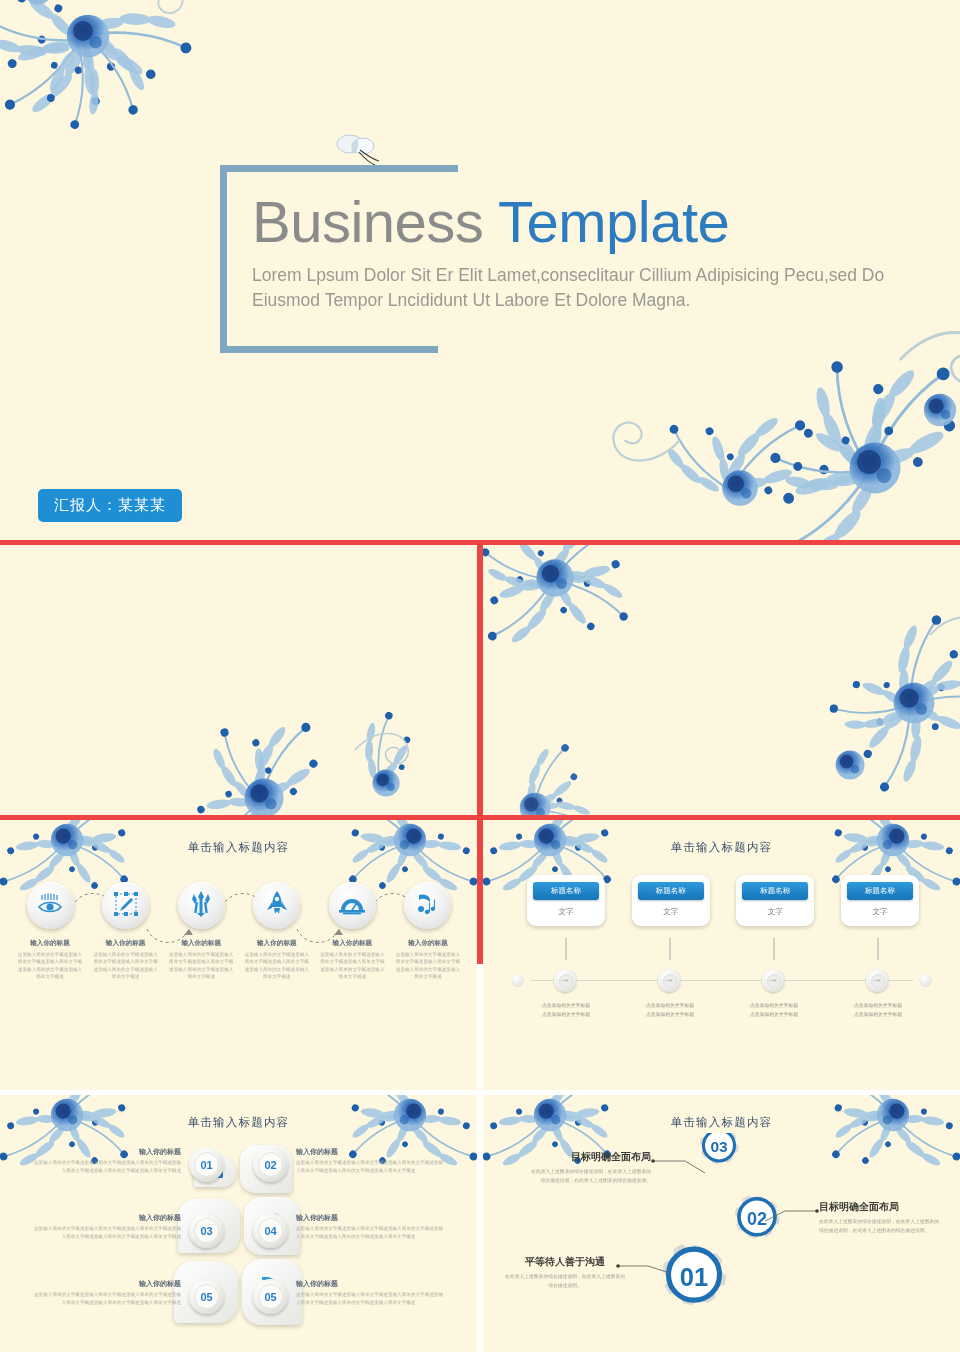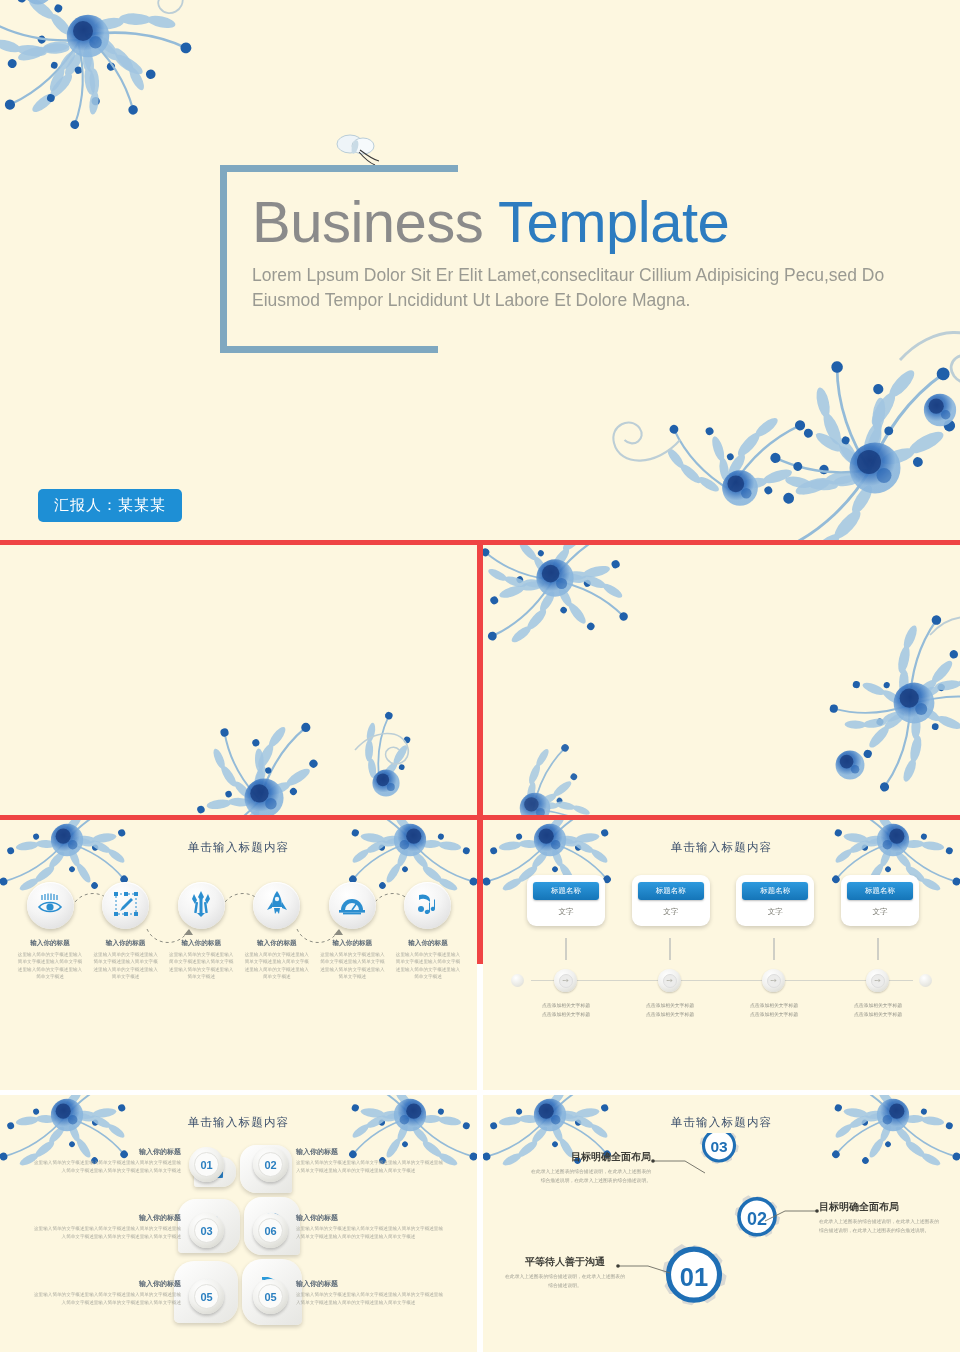--- a/index.html
+++ b/index.html
@@ -639,21 +639,21 @@
       <div class="num-circle">
         <div class="nc-in">02</div>
       </div>
       <div class="s6-txt" style="padding-left:8px;">
         <div class="s6-head">输入你的标题</div>
         <div class="s6-body">这里输入简单的文字概述里输入简单文字概述里输入简单的文字概述里输入简单文字概述里输入简单的文字概述里输入简单文字概述</div>
       </div>
     </div>
     <div class="s6-item" style="left:253px;top:118px;">
       <div class="num-circle">
-        <div class="nc-in">06</div>
+        <div class="nc-in">04</div>
       </div>
       <div class="s6-txt" style="padding-left:8px;">
         <div class="s6-head">输入你的标题</div>
         <div class="s6-body">这里输入简单的文字概述里输入简单文字概述里输入简单的文字概述里输入简单文字概述里输入简单的文字概述里输入简单文字概述</div>
       </div>
     </div>
     <div class="s6-item" style="left:253px;top:184px;">
       <div class="num-circle">
         <div class="nc-in">05</div>
       </div>

